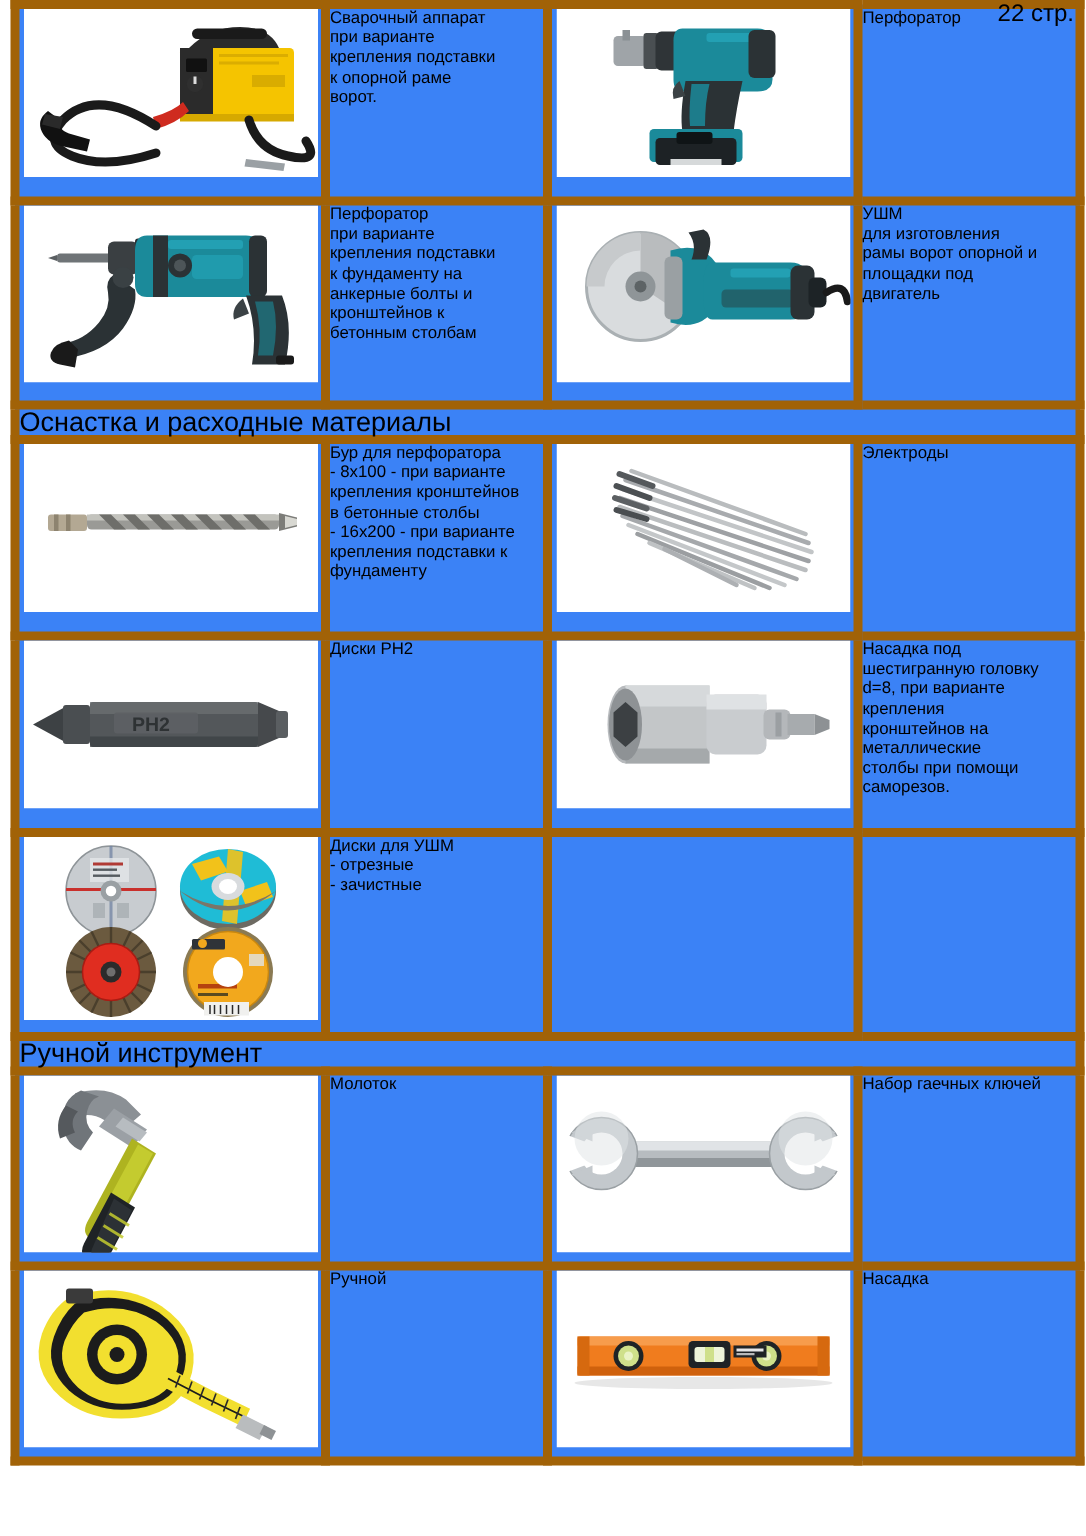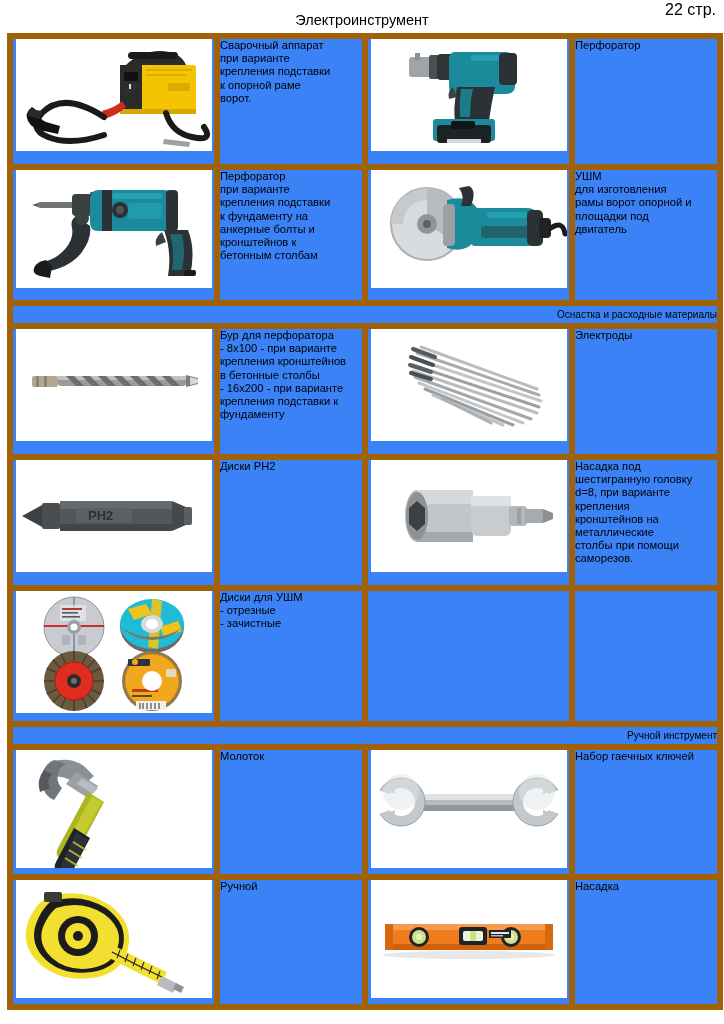--- a/index.html
+++ b/index.html
@@ -58,22 +58,22 @@
     padding: 3px 3px 3px 4px;
     font-size: 11.2px;
     line-height: 13.2px;
     white-space: pre-line;
   }
   td.section {
     border-left: none;
     border-right: none;
     border-top: 1px solid #808080;
     border-bottom: 1px solid #808080;
-    text-align: right;
-    font-size: 10px;
+    text-align: left;
+    font-size: 18px;
     line-height: 17px;
     padding: 5px 0 6px 0;
     background: #ffffff;
   }
   td.blank { background: #ffffff; }
 
   
   col.c-img  { width: 207px; }
   col.c-txt  { width: 148px; }
 
@@ -85,21 +85,20 @@
     width: 100%;
     height: 100%;
   }
 </style>
 </head>
 <body>
 
 <div class="page">
 
   <div class="page-number">22 стр.</div>
-  <div class="doc-title">Электроинструмент</div>
 
   <table class="tools">
     <colgroup>
       <col class="c-img">
         <col class="c-txt">
         <col class="c-img">
         <col class="c-txt">
     </colgroup>
     <tbody>
 

